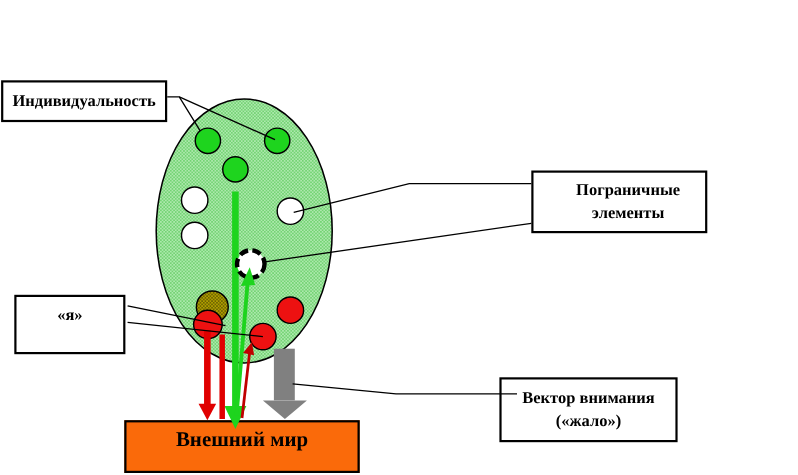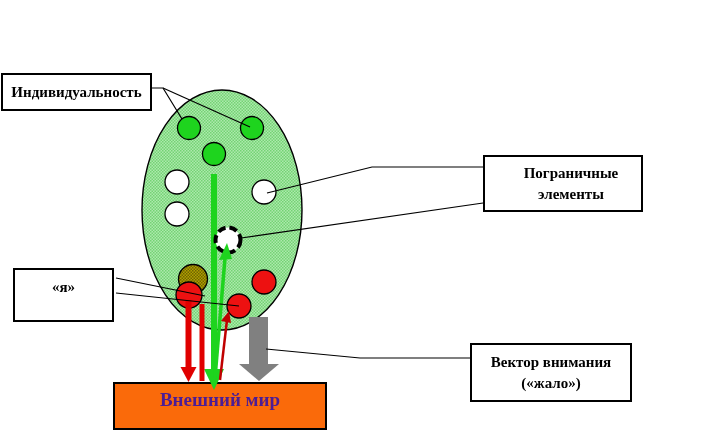--- a/index.html
+++ b/index.html
@@ -24,30 +24,30 @@
     line-height:1.35;
     z-index:1;
     display:flex;
     align-items:center;
     justify-content:center;
   }
   .label-box.top-align{align-items:flex-start;padding-top:7px;}
   #box-individuality{left:1px;top:73px;width:151px;height:38px;}
   #box-border-elements{left:483px;top:155px;width:160px;height:57px;padding-left:16px;}
   #box-self{left:13px;top:268px;width:101px;height:54px;}
-  #box-attention{left:470px;top:343px;width:162px;height:59px;}
+  #box-attention{left:454px;top:343px;width:162px;height:59px;}
   #box-external-world{
     position:absolute;
     left:113px;top:382px;width:214px;height:48px;
     background:#fa6a0a;
     border:2px solid #000000;
     box-sizing:border-box;
     font-weight:bold;
     font-size:19px;
-    color:#4c1d95;
+    color:#000000;
     text-align:center;
     padding-top:5px;
     z-index:1;
   }
 </style>
 </head>
 <body>
 
 <div class="stage">
 

